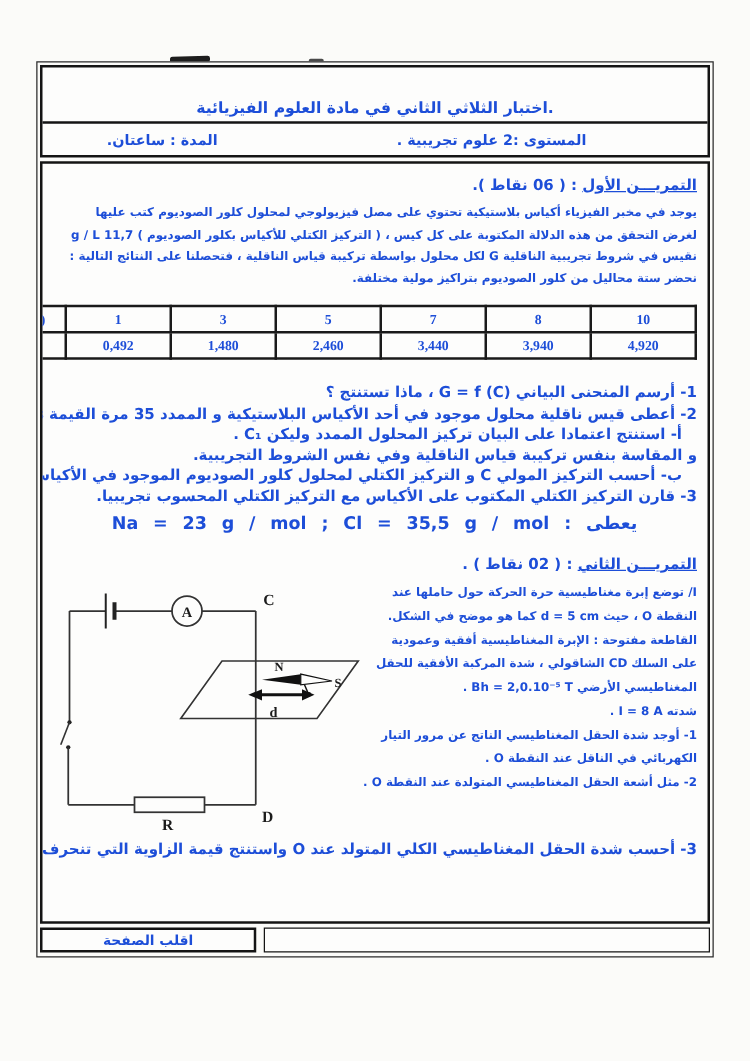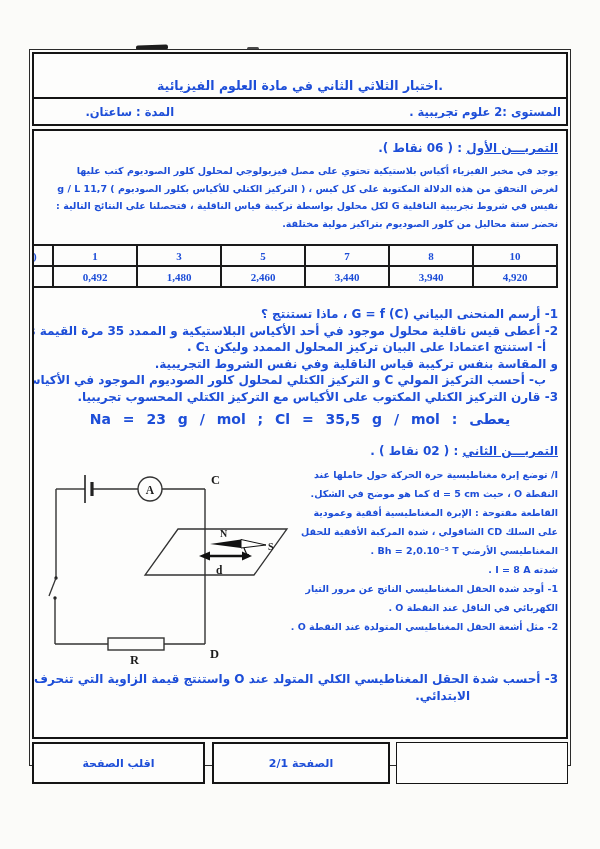--- a/index.html
+++ b/index.html
@@ -16,21 +16,21 @@
   }
   .box { border:2px solid #141414; box-sizing:border-box; background:#fdfdfc; }
   .title-row {
     height:39px; display:flex; align-items:flex-end; justify-content:center;
     padding-bottom:4px; font-weight:700; font-size:12.5px;
   }
   .info-row {
     border-top:2px solid #141414; height:25px; direction:rtl;
     display:flex; align-items:center; font-weight:700; font-size:11.5px;
   }
-  .info-level { flex:1; text-align:right; padding-right:5px; }
+  .info-level { flex:1; text-align:center; padding-right:5px; }
   .info-duration { width:36%; text-align:center; }
   .body-box {
     margin-top:3px; height:610px; padding:6px 8px 0 8px;
     direction:rtl; text-align:right; font-weight:700; overflow:hidden;
   }
   .ex-title { font-size:12px; margin:4px 0 7px 0; white-space:nowrap; }
   .ex-title .u { text-decoration:underline; }
   .line { font-size:9.5px; line-height:17.5px; white-space:nowrap; overflow:visible; }
   .q-line { font-size:12px; line-height:16.5px; white-space:nowrap; }
   .sub-q { padding-right:12px; }
@@ -44,21 +44,21 @@
     border:2px solid #1a1a1a; text-align:center; font-size:11px;
     height:19px; padding:0 2px;
   }
   table.ctable td.hcol { width:82px; }
   .ex2-head { margin-top:17px; }
   .ex2-row { display:flex; margin-top:3px; }
   .ex2-text { width:50%; }
   .ex2-line { font-size:9.5px; line-height:19px; white-space:nowrap; }
   .ex2-fig { width:50%; direction:ltr; padding-top:2px; }
   .q3-cont { padding-right:88px; }
-  .footer-row { margin-top:3px; display:flex; direction:ltr; height:42px; }
+  .footer-row { margin-top:3px; display:flex; direction:ltr; height:20px; }
   .fcell {
     border:2px solid #141414; background:#fdfdfc; font-weight:700; font-size:11px;
     display:flex; align-items:center; justify-content:center; box-sizing:border-box;
   }
   .fcell-left { width:173px; }
   .fcell-mid  { width:178px; margin-left:7px; }
   .fcell-right{ flex:1; margin-left:6px; border-width:1.5px; }
   .smudge { position:absolute; background:#1d1d1d; border-radius:2px; }
   .s1 { left:136px; top:45px; width:32px; height:5px; transform:rotate(-2deg); }
   .s2 { left:247px; top:47px; width:12px; height:3px; opacity:.8; }
@@ -192,24 +192,22 @@
               <line x1="160" y1="89" x2="196" y2="89" stroke="#111" stroke-width="2.4"></line>
               <polygon points="151,89 162,84.5 162,93.5" fill="#111"></polygon>
               <polygon points="204,89 194,84.5 194,93.5" fill="#111"></polygon>
             </g>
             <text x="168" y="107" font-size="11.5">d</text>
           </svg>
         </div>
       </div>
 
       <div class="q-line">3- أحسب شدة الحقل المغناطيسي الكلي المتولد عند O واستنتج قيمة الزاوية التي تنحرف بها الإبرة عن وضعها</div>
-      <div class="q-line q3-cont">الابتدائي.</div>
 
     </div>
 
     <div class="footer-row">
       <div class="fcell fcell-left">اقلب الصفحة</div>
-      <div class="fcell fcell-mid">الصفحة 2/1</div>
       <div class="fcell fcell-right"></div>
     </div>
 
   </div>
 </div>
 
 </body></html>

